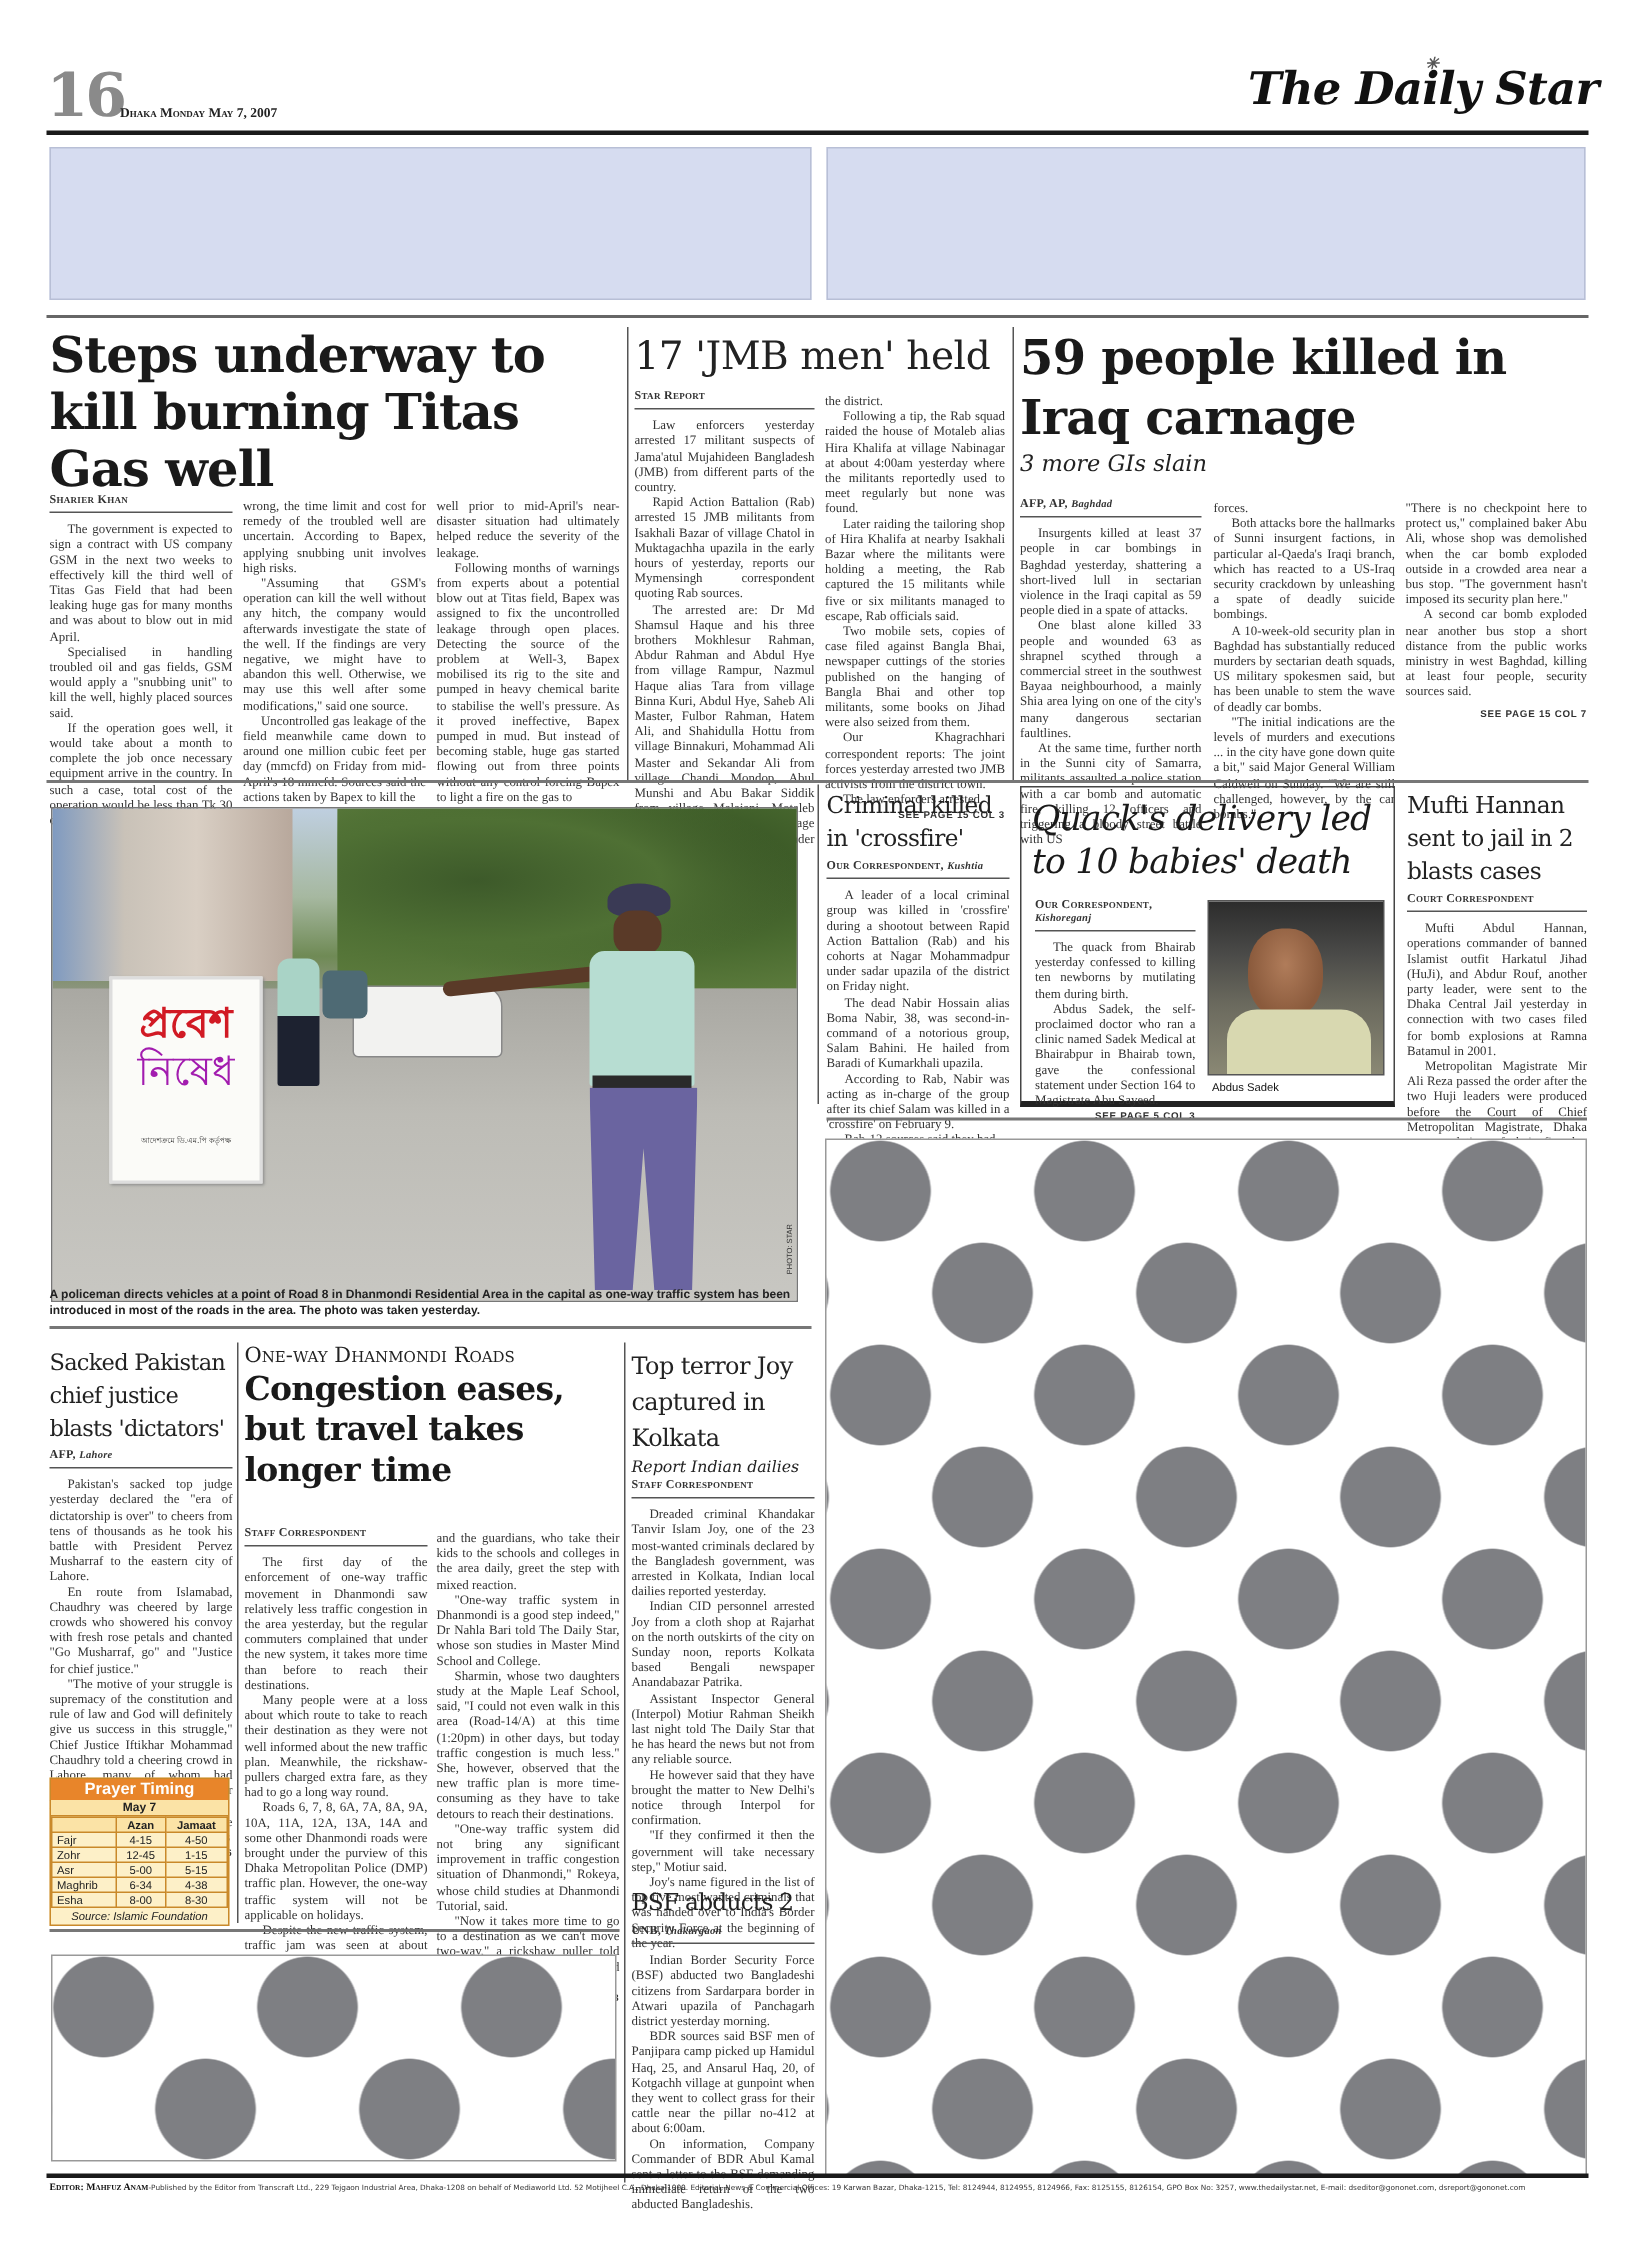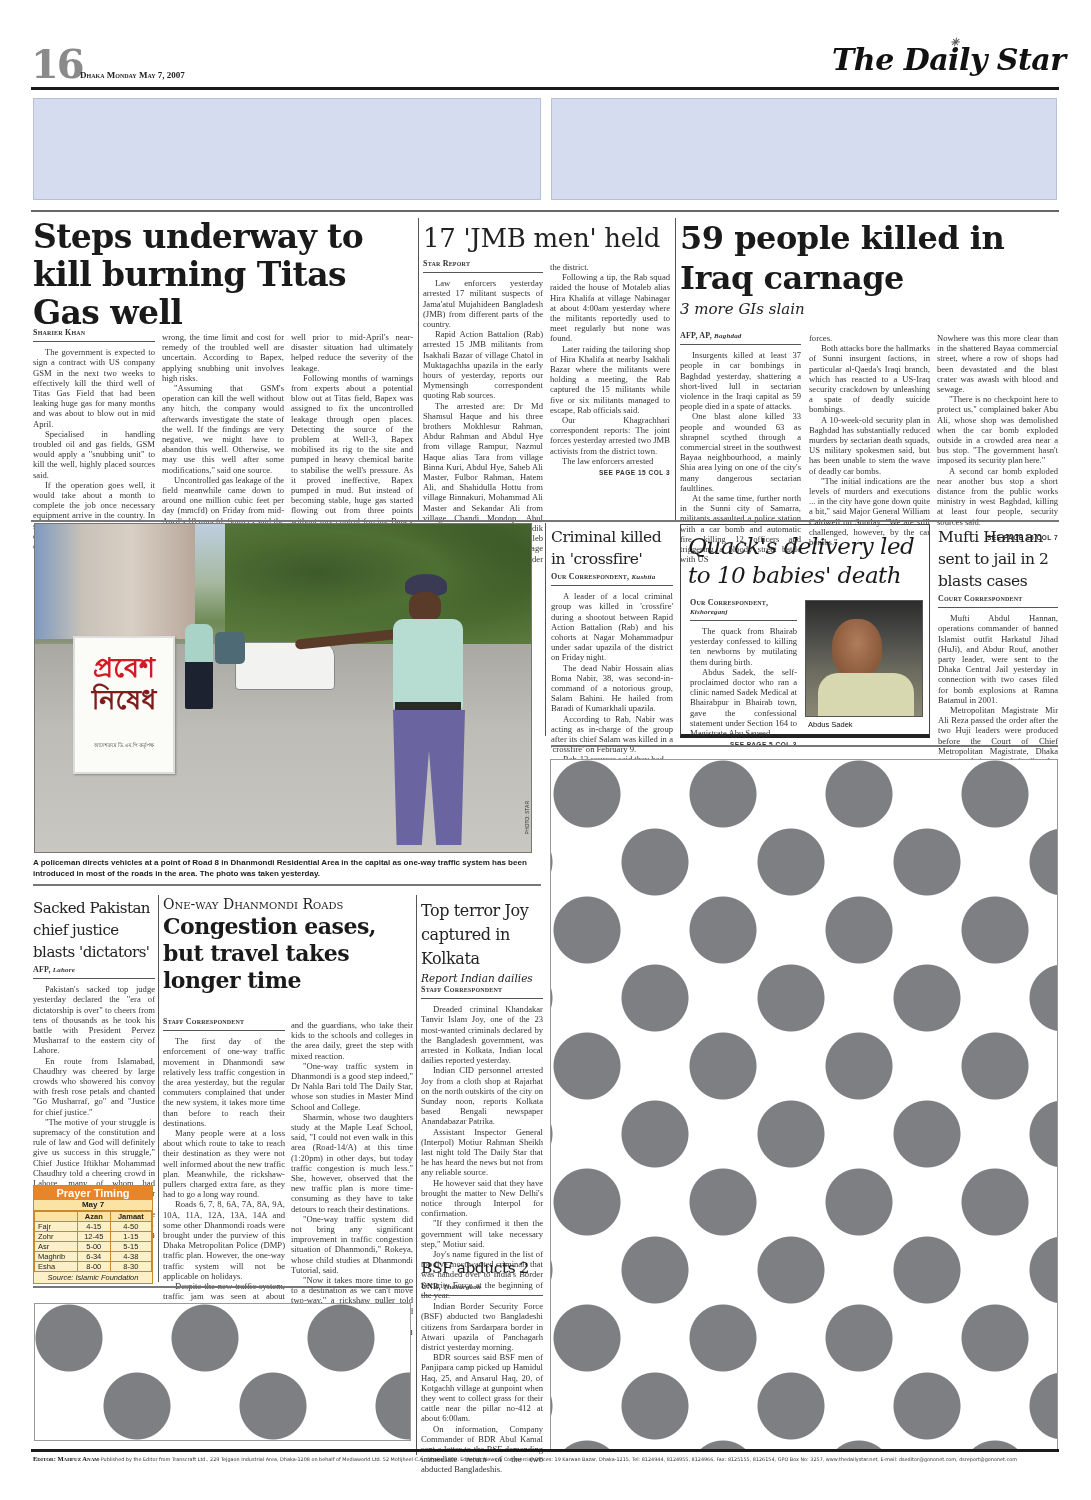--- a/index.html
+++ b/index.html
@@ -64,20 +64,21 @@
 <div class="abs txt" style="left:423px;top:259px;width:120px">
   <div class="byline">Star Report</div>
   <p>Law enforcers yesterday arrested 17 militant suspects of Jama'atul Mujahideen Bangladesh (JMB) from different parts of the country.</p>
   <p>Rapid Action Battalion (Rab) arrested 15 JMB militants from Isakhali Bazar of village Chatol in Muktagachha upazila in the early hours of yesterday, reports our Mymensingh correspondent quoting Rab sources.</p>
   <p>The arrested are: Dr Md Shamsul Haque and his three brothers Mokhlesur Rahman, Abdur Rahman and Abdul Hye from village Rampur, Nazmul Haque alias Tara from village Binna Kuri, Abdul Hye, Saheb Ali Master, Fulbor Rahman, Hatem Ali, and Shahidulla Hottu from village Binnakuri, Mohammad Ali Master and Sekandar Ali from village Chandi Mondop, Abul Munshi and Abu Bakar Siddik from village Malajani, Motaleb alias Hira Khalifa from village Nabinagar -- all under Muktagachha upazila of</p>
 </div>
 <div class="abs txt" style="left:550px;top:262px;width:120px">
   <p>the district.</p>
   <p>Following a tip, the Rab squad raided the house of Motaleb alias Hira Khalifa at village Nabinagar at about 4:00am yesterday where the militants reportedly used to meet regularly but none was found.</p>
   <p>Later raiding the tailoring shop of Hira Khalifa at nearby Isakhali Bazar where the militants were holding a meeting, the Rab captured the 15 militants while five or six militants managed to escape, Rab officials said.</p>
+  <p>Two mobile sets, copies of case filed against Bangla Bhai, newspaper cuttings of the stories published on the hanging of Bangla Bhai and other top militants, some books on Jihad were also seized from them.</p>
   <p>Our Khagrachhari correspondent reports: The joint forces yesterday arrested two JMB activists from the district town.</p>
   <p>The law enforcers arrested</p>
   <div class="seepage">SEE PAGE 15 COL 3</div>
 </div>
 
 <div class="rule-v" style="left:675px;top:218px;height:302px"></div>
 
 <div class="abs" style="left:680px;top:218px;width:378px">
   <h1 class="hl-bold" style="font-size:32px;line-height:40px;letter-spacing:-0.5px;width:340px">59 people killed in Iraq carnage</h1>
   <h2 style="font-family:'DejaVu Serif',serif;font-weight:normal;font-style:italic;font-size:15px;line-height:18px;margin-top:2px">3 more GIs slain</h2>
@@ -88,37 +89,36 @@
   <p>One blast alone killed 33 people and wounded 63 as shrapnel scythed through a commercial street in the southwest Bayaa neighbourhood, a mainly Shia area lying on one of the city's many dangerous sectarian faultlines.</p>
   <p>At the same time, further north in the Sunni city of Samarra, militants assaulted a police station with a car bomb and automatic fire, killing 12 officers and triggering a bloody street battle with US</p>
 </div>
 <div class="abs txt" style="left:809px;top:333px;width:121px">
   <p>forces.</p>
   <p>Both attacks bore the hallmarks of Sunni insurgent factions, in particular al-Qaeda's Iraqi branch, which has reacted to a US-Iraq security crackdown by unleashing a spate of deadly suicide bombings.</p>
   <p>A 10-week-old security plan in Baghdad has substantially reduced murders by sectarian death squads, US military spokesmen said, but has been unable to stem the wave of deadly car bombs.</p>
   <p>"The initial indications are the levels of murders and executions ... in the city have gone down quite a bit," said Major General William Caldwell on Sunday. "We are still challenged, however, by the car bombs."</p>
 </div>
 <div class="abs txt" style="left:937px;top:333px;width:121px">
-  <p>Nowhere was this more clear than in the shattered Bayaa commercial street, where a row of shops had been devastated and the blast crater was awash with blood and sewage.</p>
   <p>"There is no checkpoint here to protect us," complained baker Abu Ali, whose shop was demolished when the car bomb exploded outside in a crowded area near a bus stop. "The government hasn't imposed its security plan here."</p>
   <p>A second car bomb exploded near another bus stop a short distance from the public works ministry in west Baghdad, killing at least four people, security sources said.</p>
   <div class="seepage" style="margin-top:6px">SEE PAGE 15 COL 7</div>
 </div>
 
 <div class="rule-h" style="left:31px;top:520px;width:1028px"></div>
 
-<div class="abs" style="left:34px;top:523px;width:498px;height:330px;overflow:hidden;background:linear-gradient(180deg,#bfcfe0 0%,#a6b8a0 18%,#6f8a55 30%,#9a9a92 40%,#b9b8b2 60%,#c6c5c0 100%);border:1px solid #777">
+<div class="abs" style="left:34px;top:538px;width:498px;height:330px;overflow:hidden;background:linear-gradient(180deg,#bfcfe0 0%,#a6b8a0 18%,#6f8a55 30%,#9a9a92 40%,#b9b8b2 60%,#c6c5c0 100%);border:1px solid #777">
   <div style="position:absolute;left:0;top:0;width:160px;height:115px;background:linear-gradient(90deg,#7f9ac0 0%,#c9c2b8 30%,#d9cfc4 60%,#b8a89c 100%)"></div>
   <div style="position:absolute;left:190px;top:0;width:310px;height:120px;background:radial-gradient(ellipse at 30% 40%,#3d5a2a 0%,#4f7034 40%,transparent 70%),radial-gradient(ellipse at 70% 30%,#2f4a1f 0%,#4a6b30 50%,transparent 75%),#5b7a3c"></div>
   <div style="position:absolute;left:0;top:120px;width:500px;height:210px;background:linear-gradient(180deg,#a9a8a2 0%,#bdbcb6 40%,#c8c7c2 100%)"></div>
   <div style="position:absolute;left:200px;top:118px;width:100px;height:48px;background:#f2f2f0;border-radius:8px 14px 4px 4px;border:1px solid #888"></div>
   <div style="position:absolute;left:180px;top:108px;width:30px;height:32px;background:#4e6a74;border-radius:5px"></div>
   <div style="position:absolute;left:38px;top:112px;width:102px;height:138px;background:#fbfbf8;border:2px solid #ddd;text-align:center;box-shadow:1px 1px 2px #888">
     <div style="font-family:'DejaVu Sans',sans-serif;font-weight:bold;color:#d11a24;font-size:27px;line-height:32px;margin-top:14px">প্রবেশ</div>
-    <div style="font-family:'DejaVu Sans',sans-serif;font-weight:bold;color:#7f1d1d;font-size:27px;line-height:32px">নিষেধ</div>
+    <div style="font-family:'DejaVu Sans',sans-serif;font-weight:normal;color:#a21caf;font-size:27px;line-height:32px">নিষেধ</div>
     <div style="font-family:'DejaVu Sans',sans-serif;font-size:5px;color:#333;margin-top:26px">আদেশক্রমে ডি.এম.পি কর্তৃপক্ষ</div>
   </div>
   <div style="position:absolute;left:150px;top:100px;width:28px;height:85px;background:linear-gradient(180deg,#a9d3c6 0%,#a9d3c6 45%,#1d2230 45%,#1d2230 100%);border-radius:8px 8px 2px 2px"></div>
   <div style="position:absolute;left:330px;top:50px;width:95px;height:278px">
     <div style="position:absolute;left:40px;top:0;width:42px;height:22px;background:#3a3a55;border-radius:50% 50% 30% 30%"></div>
     <div style="position:absolute;left:44px;top:18px;width:32px;height:30px;background:#5a3a28;border-radius:40%"></div>
     <div style="position:absolute;left:-70px;top:60px;width:110px;height:10px;background:#5a3a28;border-radius:5px;transform:rotate(-6deg)"></div>
     <div style="position:absolute;left:28px;top:45px;width:70px;height:90px;background:#b7ddd2;border-radius:10px 10px 2px 2px"></div>
     <div style="position:absolute;left:30px;top:128px;width:66px;height:10px;background:#2a2a2a"></div>
     <div style="position:absolute;left:28px;top:136px;width:72px;height:135px;background:#6a64a0;clip-path:polygon(0 0,100% 0,95% 100%,60% 100%,50% 30%,40% 100%,5% 100%)"></div>

